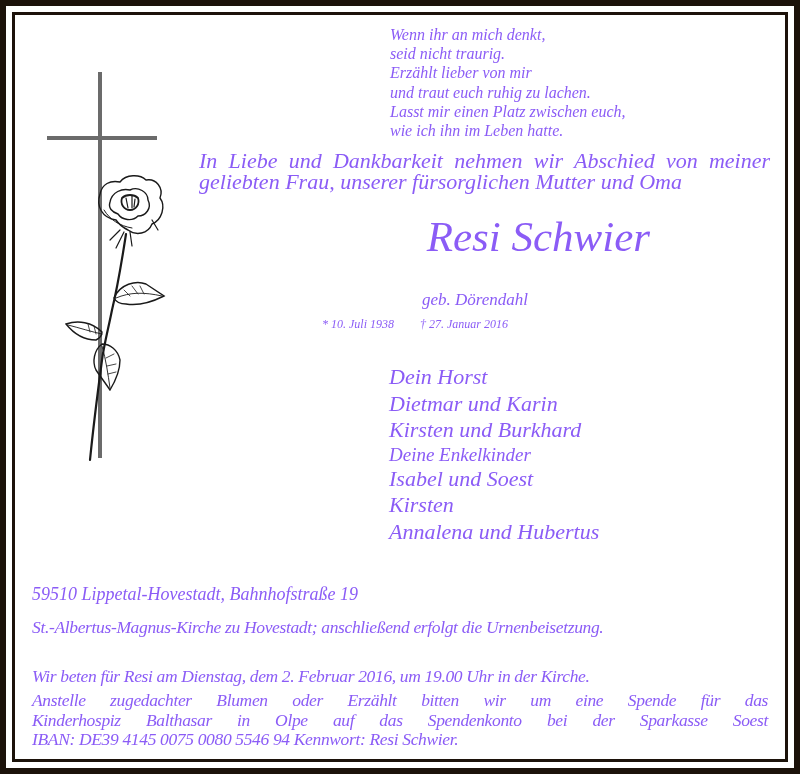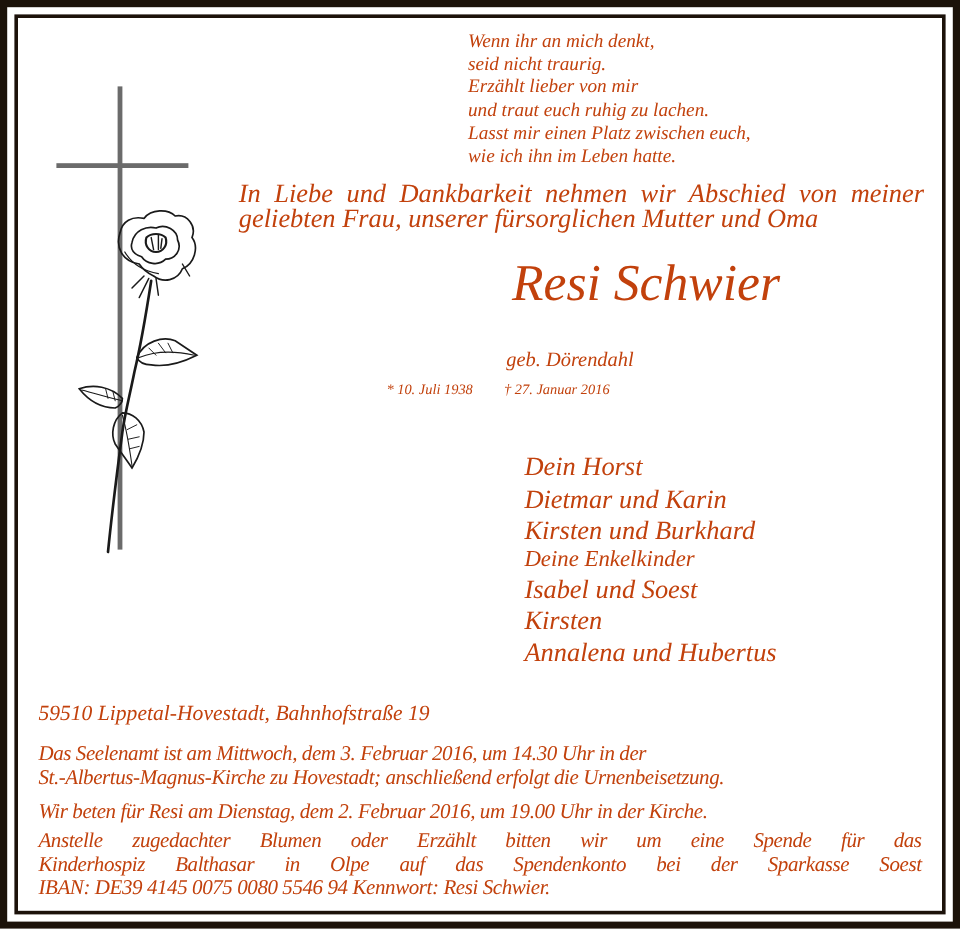--- a/index.html
+++ b/index.html
@@ -5,21 +5,21 @@
     html, body { margin: 0; padding: 0; background: #ffffff; }
     body { width: 800px; height: 774px; position: relative; overflow: hidden; }
     .frame-outer {
       position: absolute; left: 0; top: 0; width: 800px; height: 774px;
       box-sizing: border-box; border: 6px solid #1c120a; background: #ffffff;
     }
     .frame-inner {
       position: absolute; left: 12px; top: 12px; width: 776px; height: 750px;
       box-sizing: border-box; border: 3px solid #1c120a; background: #ffffff;
     }
-    .serif { font-family: "Liberation Serif", "DejaVu Serif", serif; font-style: italic; color: #c2410c; }
+    .serif { font-family: "Liberation Serif", "DejaVu Serif", serif; font-style: italic; color: #8b5cf6; }
     .poem {
       position: absolute; left: 390px; top: 25px; font-size: 16px; line-height: 19.2px;
     }
     .poem div { white-space: nowrap; }
     .intro {
       position: absolute; left: 199px; top: 150px; width: 571px; font-size: 22px; line-height: 21px;
       text-align: justify; text-align-last: left;
     }
     .intro .l1 { display: block; text-align: justify; text-align-last: justify; }
     .name {
@@ -28,21 +28,21 @@
     }
     .birthname {
       position: absolute; left: 300px; top: 290px; width: 350px; text-align: center;
       font-size: 17px; line-height: 20px; white-space: nowrap;
     }
     .dates {
       position: absolute; left: 322px; top: 313px; font-size: 12px; line-height: 22px; white-space: nowrap;
     }
     .dates .death { margin-left: 26px; }
     .family {
-      position: absolute; left: 389px; top: 376px; font-size: 22px; line-height: 26.6px; margin-left: 48px;
+      position: absolute; left: 389px; top: 364px; font-size: 22px; line-height: 26.6px;
     }
     .family div { white-space: nowrap; }
     .family .small { font-size: 19px; line-height: 22px; }
     .address {
       position: absolute; left: 32px; top: 583px; font-size: 18px; line-height: 22px; white-space: nowrap; text-align: right;
     }
     .para {
       position: absolute; left: 32px; width: 736px; font-size: 17.5px; line-height: 19.5px;
       letter-spacing: -0.35px;
     }
@@ -118,21 +118,20 @@
   <div>Kirsten und Burkhard</div>
   <div class="small">Deine Enkelkinder</div>
   <div>Isabel und Soest</div>
   <div>Kirsten</div>
   <div>Annalena und Hubertus</div>
 </div>
 
 <div class="address serif">59510 Lippetal-Hovestadt, Bahnhofstraße 19</div>
 
 <div class="para p1 serif">
-  <span class="j" style="text-align-last:left;">Das Seelenamt ist am Mittwoch, dem 3. Februar 2016, um 14.30 Uhr in der</span>
   <span class="j last">St.-Albertus-Magnus-Kirche zu Hovestadt; anschließend erfolgt die Urnenbeisetzung.</span>
 </div>
 
 <div class="para p2 serif">
   <span class="j last">Wir beten für Resi am Dienstag, dem 2. Februar 2016, um 19.00 Uhr in der Kirche.</span>
 </div>
 
 <div class="para p3 serif">
   <span class="j">Anstelle zugedachter Blumen oder Erzählt bitten wir um eine Spende für das</span>
   <span class="j">Kinderhospiz Balthasar in Olpe auf das Spendenkonto bei der Sparkasse Soest</span>

